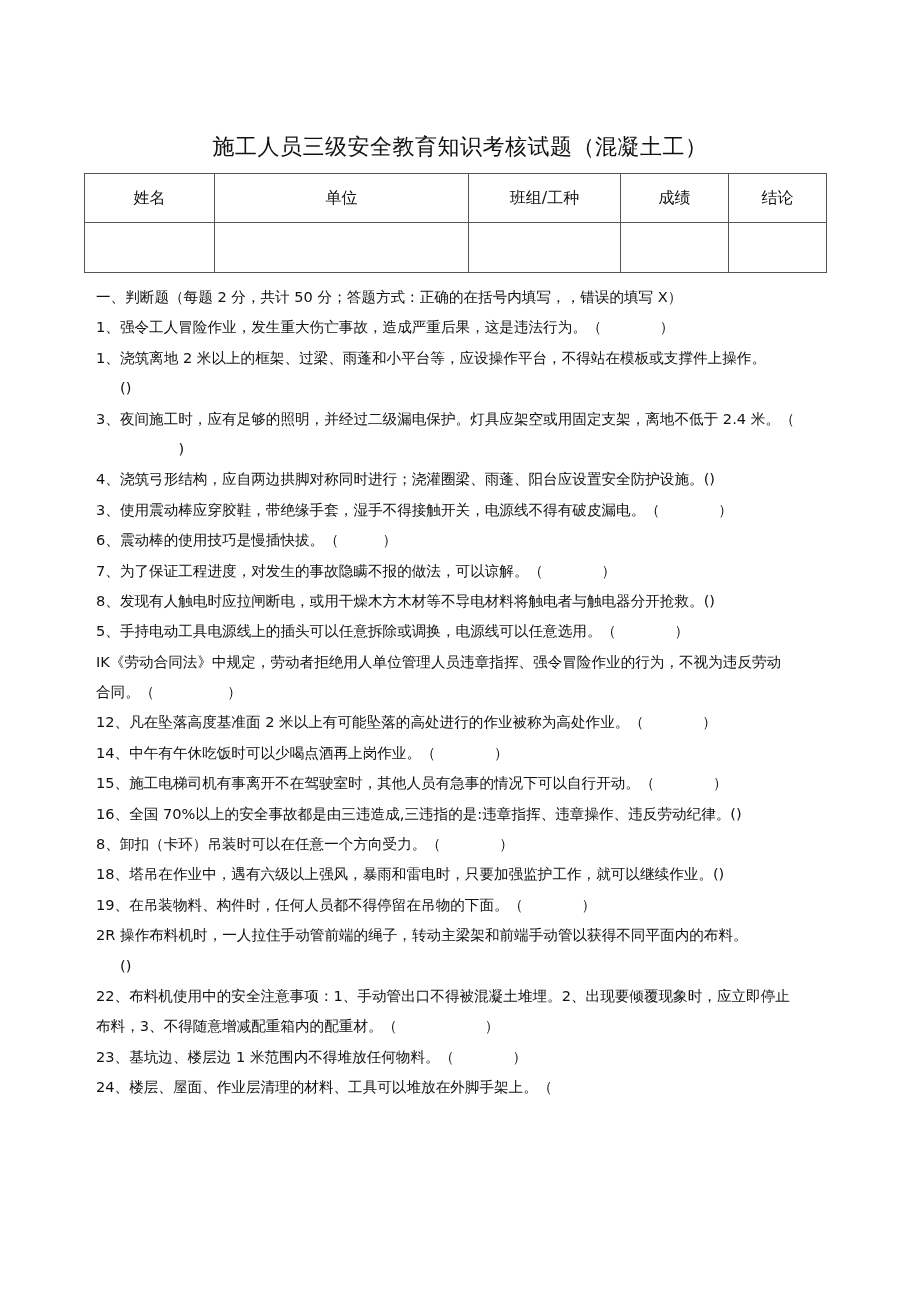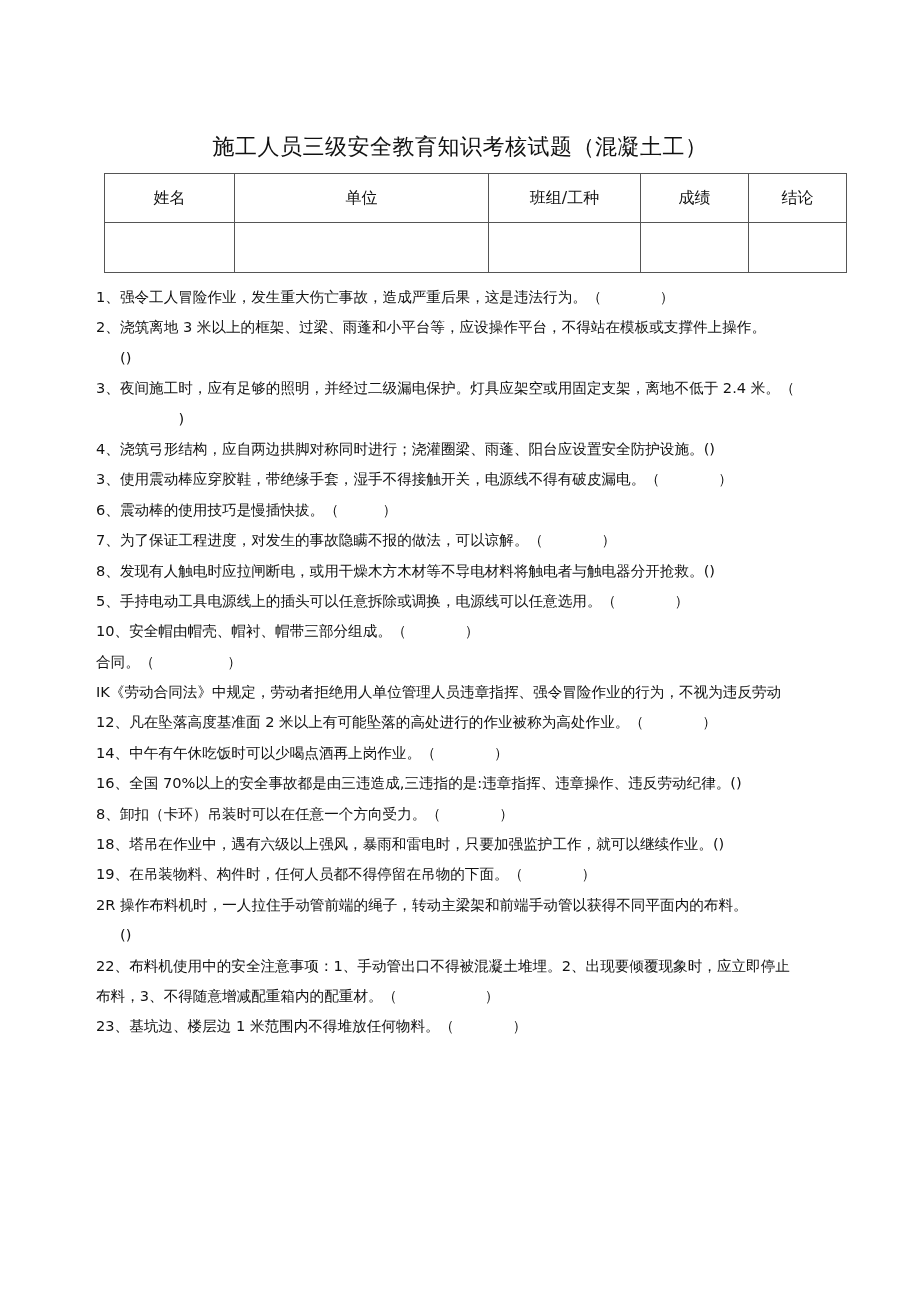--- a/index.html
+++ b/index.html
@@ -21,21 +21,21 @@
       top: 131px;
       width: 920px;
       text-align: center;
       font-size: 22px;
       line-height: 32px;
       letter-spacing: 0.5px;
       color: #111;
     }
     .info-table {
       position: absolute;
-      left: 104px;
+      left: 84px;
       top: 173px;
       width: 742px;
       border-collapse: collapse;
       table-layout: fixed;
     }
     .info-table td {
       border: 1px solid #555;
       text-align: center;
       vertical-align: middle;
       font-size: 16px;
@@ -84,38 +84,40 @@
     <td></td>
     <td></td>
     <td></td>
     <td></td>
     <td></td>
   </tr>
 </tbody>
   </table>
 
 <div class="content">
+  <div class="line">一、判断题（每题 2 分，共计 50 分；答题方式：正确的在括号内填写，，错误的填写 X）</div>
   <div class="line">1、强令工人冒险作业，发生重大伤亡事故，造成严重后果，这是违法行为。（　　　　）</div>
-  <div class="line">2、浇筑离地 3 米以上的框架、过梁、雨蓬和小平台等，应设操作平台，不得站在模板或支撑件上操作。</div>
+  <div class="line">1、浇筑离地 2 米以上的框架、过梁、雨蓬和小平台等，应设操作平台，不得站在模板或支撑件上操作。</div>
   <div class="line indent">()</div>
   <div class="line">3、夜间施工时，应有足够的照明，并经过二级漏电保护。灯具应架空或用固定支架，离地不低于 2.4 米。（</div>
   <div class="line indent">　　　　)</div>
   <div class="line">4、浇筑弓形结构，应自两边拱脚对称同时进行；浇灌圈梁、雨蓬、阳台应设置安全防护设施。()</div>
   <div class="line">3、使用震动棒应穿胶鞋，带绝缘手套，湿手不得接触开关，电源线不得有破皮漏电。（　　　　）</div>
   <div class="line">6、震动棒的使用技巧是慢插快拔。（　　　）</div>
   <div class="line">7、为了保证工程进度，对发生的事故隐瞒不报的做法，可以谅解。（　　　　）</div>
   <div class="line">8、发现有人触电时应拉闸断电，或用干燥木方木材等不导电材料将触电者与触电器分开抢救。()</div>
   <div class="line">5、手持电动工具电源线上的插头可以任意拆除或调换，电源线可以任意选用。（　　　　）</div>
-  <div class="line">10、安全帽由帽壳、帽衬、帽带三部分组成。（　　　　）</div>
+  <div class="line">IK《劳动合同法》中规定，劳动者拒绝用人单位管理人员违章指挥、强令冒险作业的行为，不视为违反劳动</div>
   <div class="line">合同。（　　　　　）</div>
-  <div class="line">IK《劳动合同法》中规定，劳动者拒绝用人单位管理人员违章指挥、强令冒险作业的行为，不视为违反劳动</div>
   <div class="line">12、凡在坠落高度基准面 2 米以上有可能坠落的高处进行的作业被称为高处作业。（　　　　）</div>
   <div class="line">14、中午有午休吃饭时可以少喝点酒再上岗作业。（　　　　）</div>
+  <div class="line">15、施工电梯司机有事离开不在驾驶室时，其他人员有急事的情况下可以自行开动。（　　　　）</div>
   <div class="line">16、全国 70%以上的安全事故都是由三违造成,三违指的是:违章指挥、违章操作、违反劳动纪律。()</div>
   <div class="line">8、卸扣（卡环）吊装时可以在任意一个方向受力。（　　　　）</div>
   <div class="line">18、塔吊在作业中，遇有六级以上强风，暴雨和雷电时，只要加强监护工作，就可以继续作业。()</div>
   <div class="line">19、在吊装物料、构件时，任何人员都不得停留在吊物的下面。（　　　　）</div>
   <div class="line">2R 操作布料机时，一人拉住手动管前端的绳子，转动主梁架和前端手动管以获得不同平面内的布料。</div>
   <div class="line indent">()</div>
   <div class="line">22、布料机使用中的安全注意事项：1、手动管出口不得被混凝土堆埋。2、出现要倾覆现象时，应立即停止</div>
   <div class="line">布料，3、不得随意增减配重箱内的配重材。（　　　　　　）</div>
   <div class="line">23、基坑边、楼层边 1 米范围内不得堆放任何物料。（　　　　）</div>
+  <div class="line">24、楼层、屋面、作业层清理的材料、工具可以堆放在外脚手架上。（</div>
 </div>
 
 </body></html>

